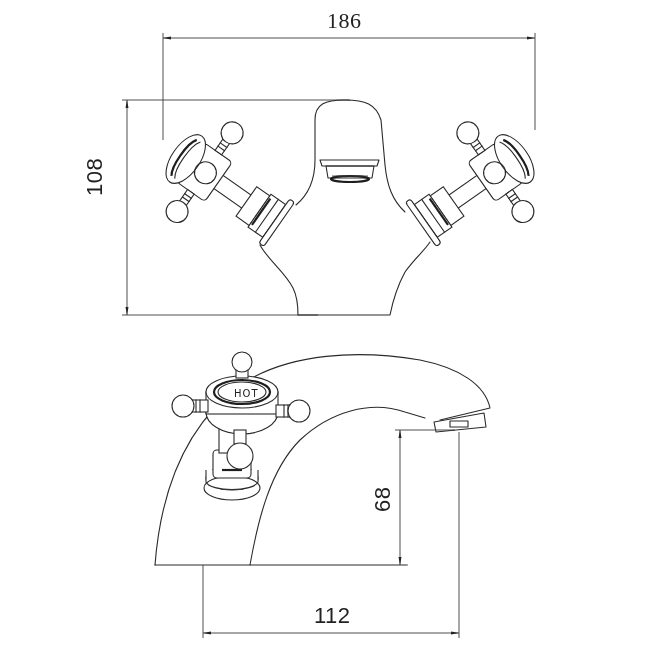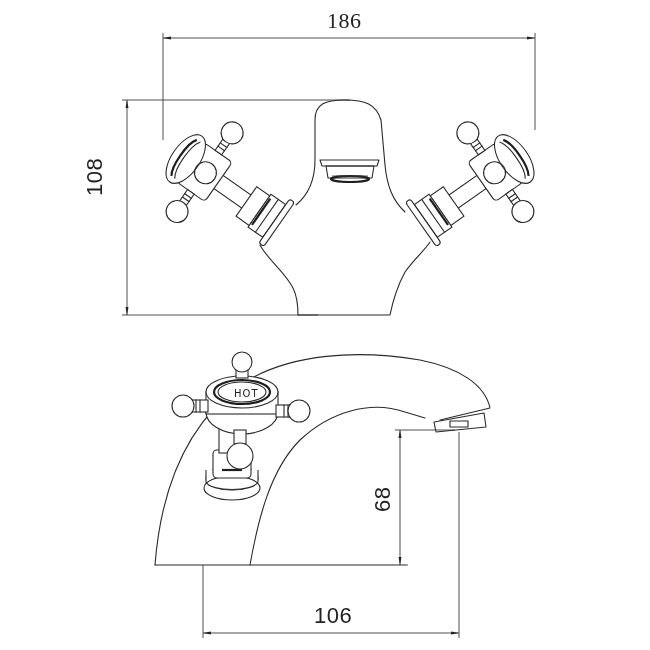--- a/index.html
+++ b/index.html
@@ -154,14 +154,14 @@
     <line class="dim" x1="459" y1="432" x2="459" y2="638"></line>
     <line class="dim" x1="203" y1="633" x2="459" y2="633"></line>
     <polygon class="arrow" points="203,633 211,631.5 211,634.5"></polygon>
     <polygon class="arrow" points="459,633 451,631.5 451,634.5"></polygon>
   </g>
 </svg>
 
 <div class="dimtext" style="left:327px; top:10px;font-family:Liberation Serif, serif;">186</div>
 <div class="dimtext" style="left:84px; top:196px; transform: rotate(-90deg); transform-origin: left top;">108</div>
 <div class="dimtext" style="left:372px; top:512px; transform: rotate(-90deg); transform-origin: left top;">68</div>
-<div class="dimtext" style="left:314px; top:605px;">106</div>
+<div class="dimtext" style="left:314px; top:605px;">112</div>
 <div class="hot" style="left:234px; top:389px;">HOT</div>
 
 </body></html>

